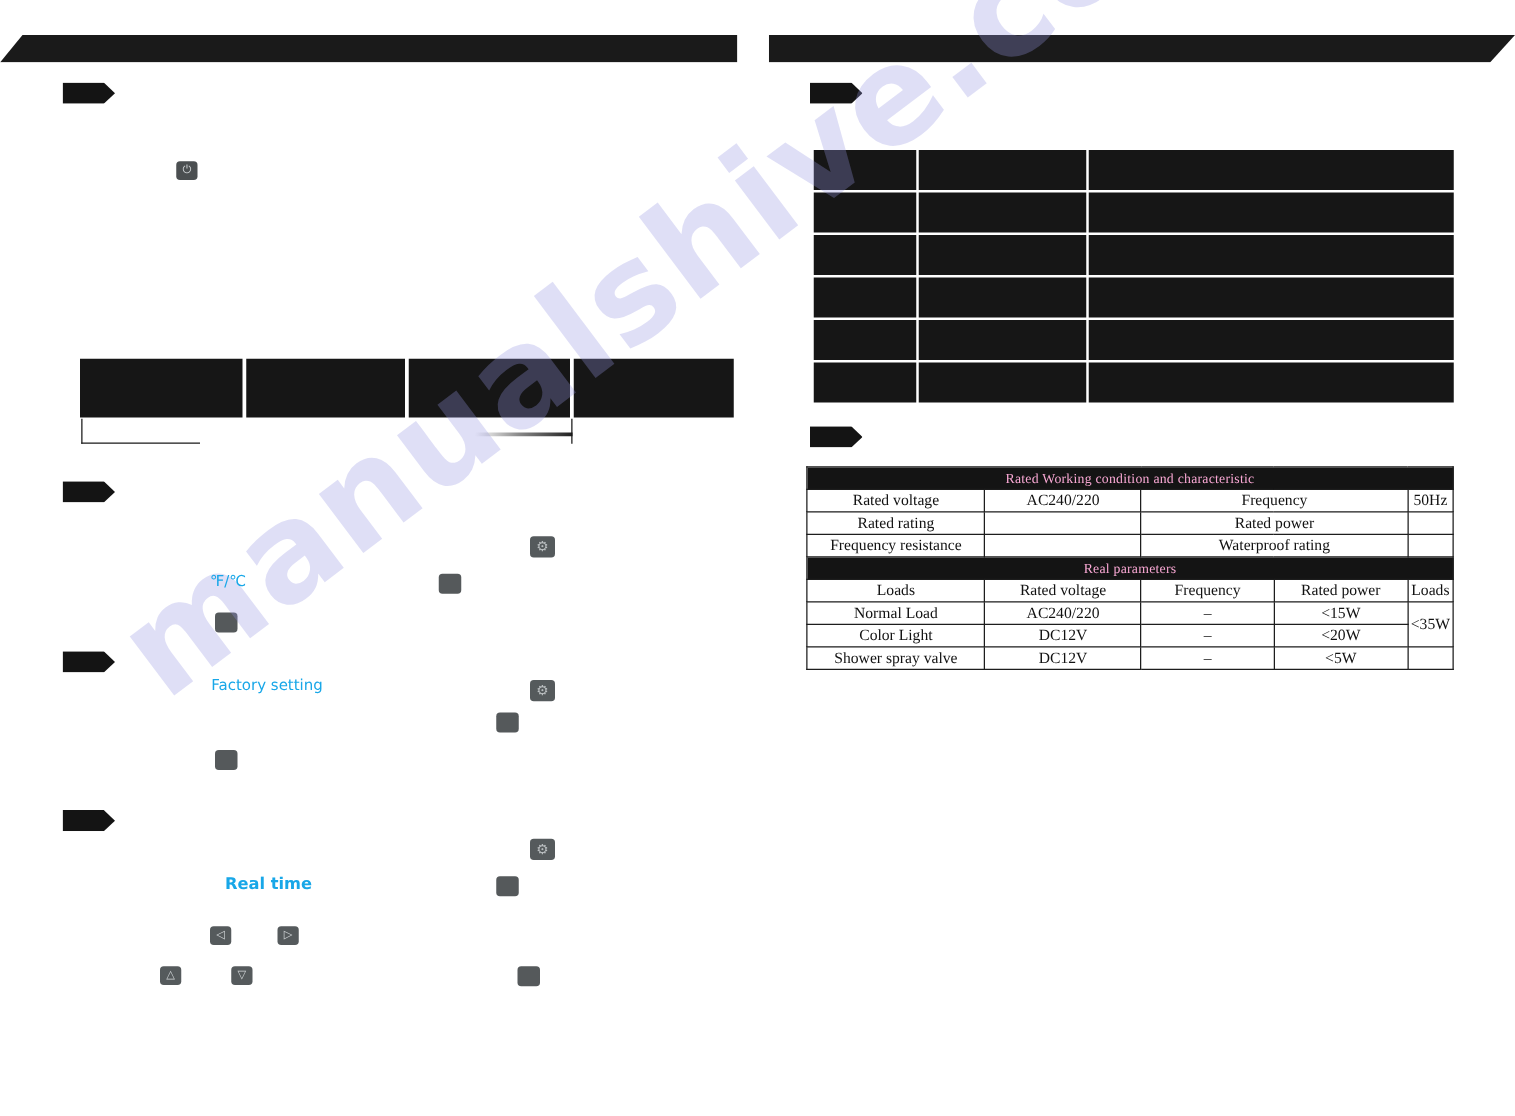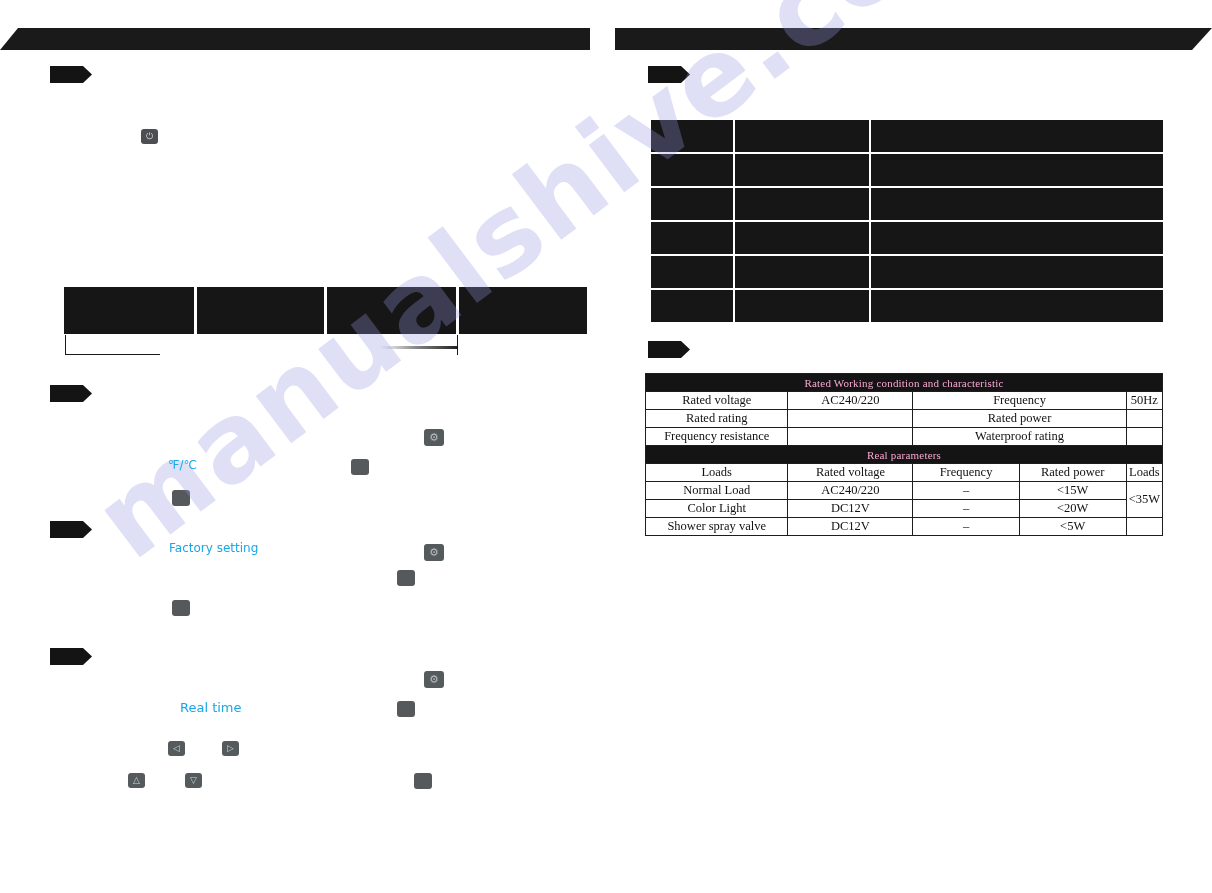--- a/index.html
+++ b/index.html
@@ -147,21 +147,21 @@
   
   .cyan {
     position: absolute;
     color: #18a7e8;
     font-family: "DejaVu Sans", sans-serif;
     z-index: 6;
     white-space: nowrap;
   }
   .cyan.lbl-unit  { font-size: 12px; }
   .cyan.lbl-fact  { font-size: 12px; }
-  .cyan.lbl-real  { font-size: 13px; font-weight: normal; }
+  .cyan.lbl-real  { font-size: 13px; font-weight: bold; }
 
   
   .spec {
     position: absolute;
     left: 645px;
     top: 373px;
     width: 518px;
     border-collapse: collapse;
     font-family: "Liberation Serif", serif;
     font-size: 12.5px;

